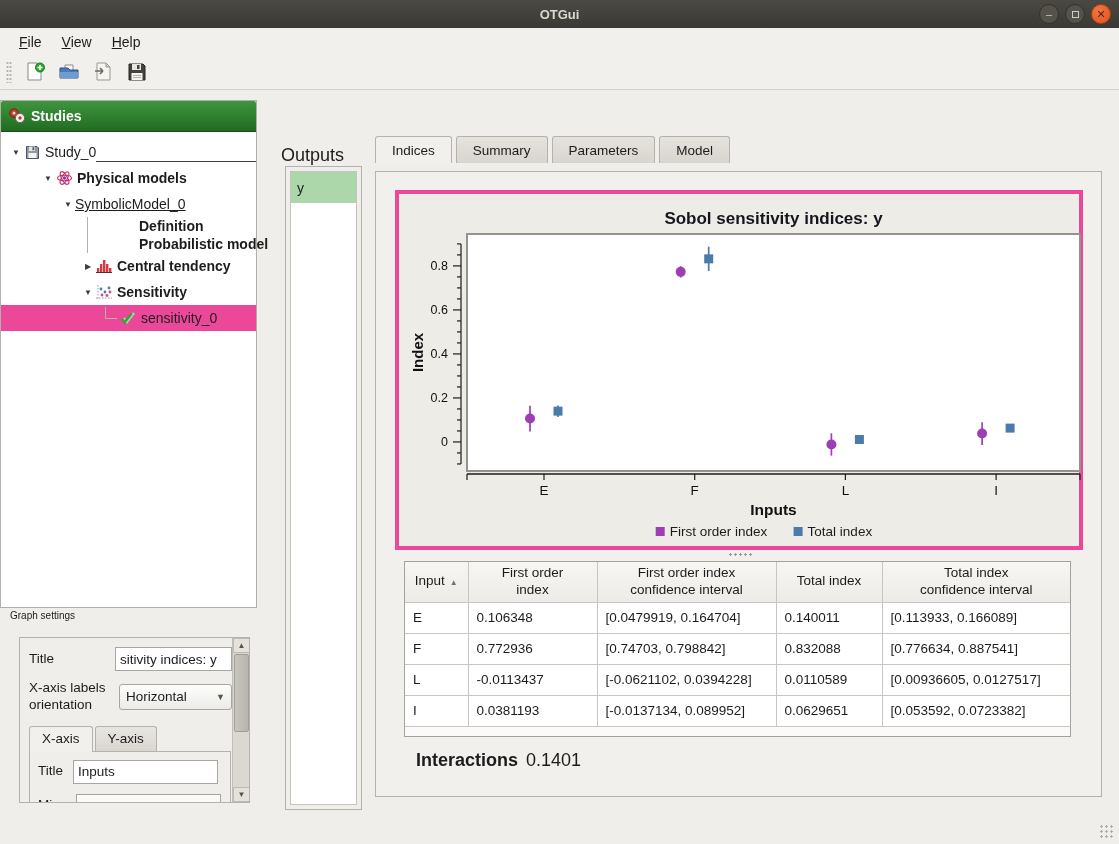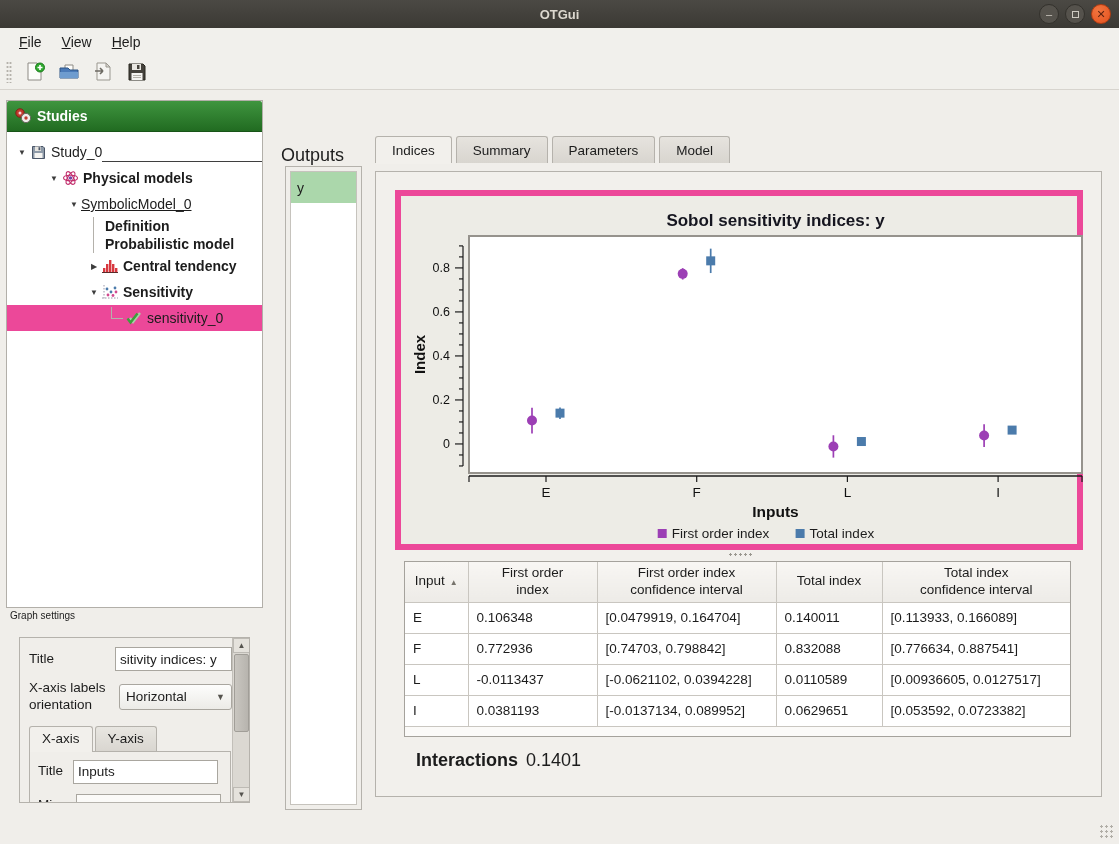--- a/index.html
+++ b/index.html
@@ -22,28 +22,28 @@
     display:flex; align-items:center; padding-left:10px; gap:2px; }
   .menu-item { padding:3px 9px; font-size:14px; }
   .menu-item u { text-decoration:underline; }
   #toolbar { position:absolute; left:0; top:55px; width:1119px; height:35px; background:#f1f0ec;
     border-bottom:1px solid #d7d4ce; display:flex; align-items:center; }
   .tb-grip { width:6px; height:22px; margin:0 8px 0 6px;
     background-image:radial-gradient(circle,#b5b2ab 1px,transparent 1.2px); background-size:3px 4px; }
   .tb-btn { width:30px; height:28px; display:flex; align-items:center; justify-content:center; margin-right:4px; }
 
   
-  #left-panel { position:absolute; left:6px; top:100px; width:257px; height:508px;
+  #left-panel { position:absolute; left:0; top:100px; width:257px; height:508px;
     background:#ffffff; border:1px solid #b2afa9; }
   #studies-header { height:31px; background:linear-gradient(#3f953f,#216b21); border-bottom:1px solid #185418;
     border-radius:2px 2px 0 0; display:flex; align-items:center; padding-left:6px; color:#ffffff; font-weight:bold; font-size:14px; }
   #studies-header .gears { position:relative; width:20px; height:20px; margin-right:4px; }
   #tree { padding-top:7px; }
   .tree-row { display:flex; align-items:center; height:26px; position:relative; font-size:14px; }
-  .tree-row.small { height:18px; }
+  .tree-row.small { height:18px;gap:40px; }
   .tree-row.selected { background:#ec4899; }
   .tree-arrow { width:14px; font-size:8px; color:#3c3c3c; text-align:center; flex:none; }
   .tree-icon { width:18px; height:16px; flex:none; margin-right:4px; display:flex; align-items:center; justify-content:center; }
   .tree-label { white-space:nowrap; }
   .tree-label.b { font-weight:bold; }
   .tree-label.u { text-decoration:underline; }
   .grow-underline { flex:1; border-bottom:1px solid #3f3f3f; align-self:flex-end; margin-bottom:3px; }
   .conn-v { width:12px; height:100%; border-left:1px solid #b4b1ab; margin-left:6px; flex:none; }
   .conn-elbow { width:12px; height:12px; border-left:1px solid #b4b1ab; border-bottom:1px solid #b4b1ab; margin:0 2px 10px 6px; flex:none; }
 
@@ -90,21 +90,21 @@
   #main-tabs { position:absolute; left:375px; top:136px; display:flex; z-index:2; }
   .main-tab { height:27px; padding:0 16px; display:flex; align-items:center; font-size:13.5px;
     border:1px solid #b5b2ac; border-bottom:none; background:linear-gradient(#e6e3de,#d8d5cf);
     border-radius:3px 3px 0 0; margin-right:4px; }
   .main-tab.active { background:#f2f0ec; font-weight:normal; position:relative; }
   .main-tab.active::after { content:""; position:absolute; left:0; right:0; bottom:-1px; height:2px; background:#f2f0ec; }
   #tab-panel { position:absolute; left:375px; top:171px; width:727px; height:626px;
     background:#f2f0ec; border:1px solid #b5b2ac; }
 
   #chart-frame { position:absolute; left:19px; top:18px; width:688px; height:360px;
-    background:#edece6; border:6px solid #ec4899; }
+    background:#edece6; border:4px solid #ec4899; }
   #hsplit-dots { position:absolute; left:352px; top:380px; width:24px; height:5px;
     background-image:radial-gradient(circle,#9a978f 1px,transparent 1.2px); background-size:5px 5px; }
 
   #table-frame { position:absolute; left:28px; top:389px; width:667px; background:#fbfaf8;
     border:1px solid #a5a29c; padding-bottom:9px; }
   table { border-collapse:collapse; width:665px; table-layout:fixed; }
   th { background:linear-gradient(#f8f6f3,#edebe7); border:1px solid #c9c6c0; border-top:none;
     font-weight:normal; font-size:13.5px; height:40px; white-space:pre-line; line-height:1.25; padding:0 4px; }
   th:first-child { border-left:none; } th:last-child { border-right:none; }
   td { background:#ffffff; border:1px solid #c9c6c0; font-size:13.5px; height:31px; padding:0 8px; }

